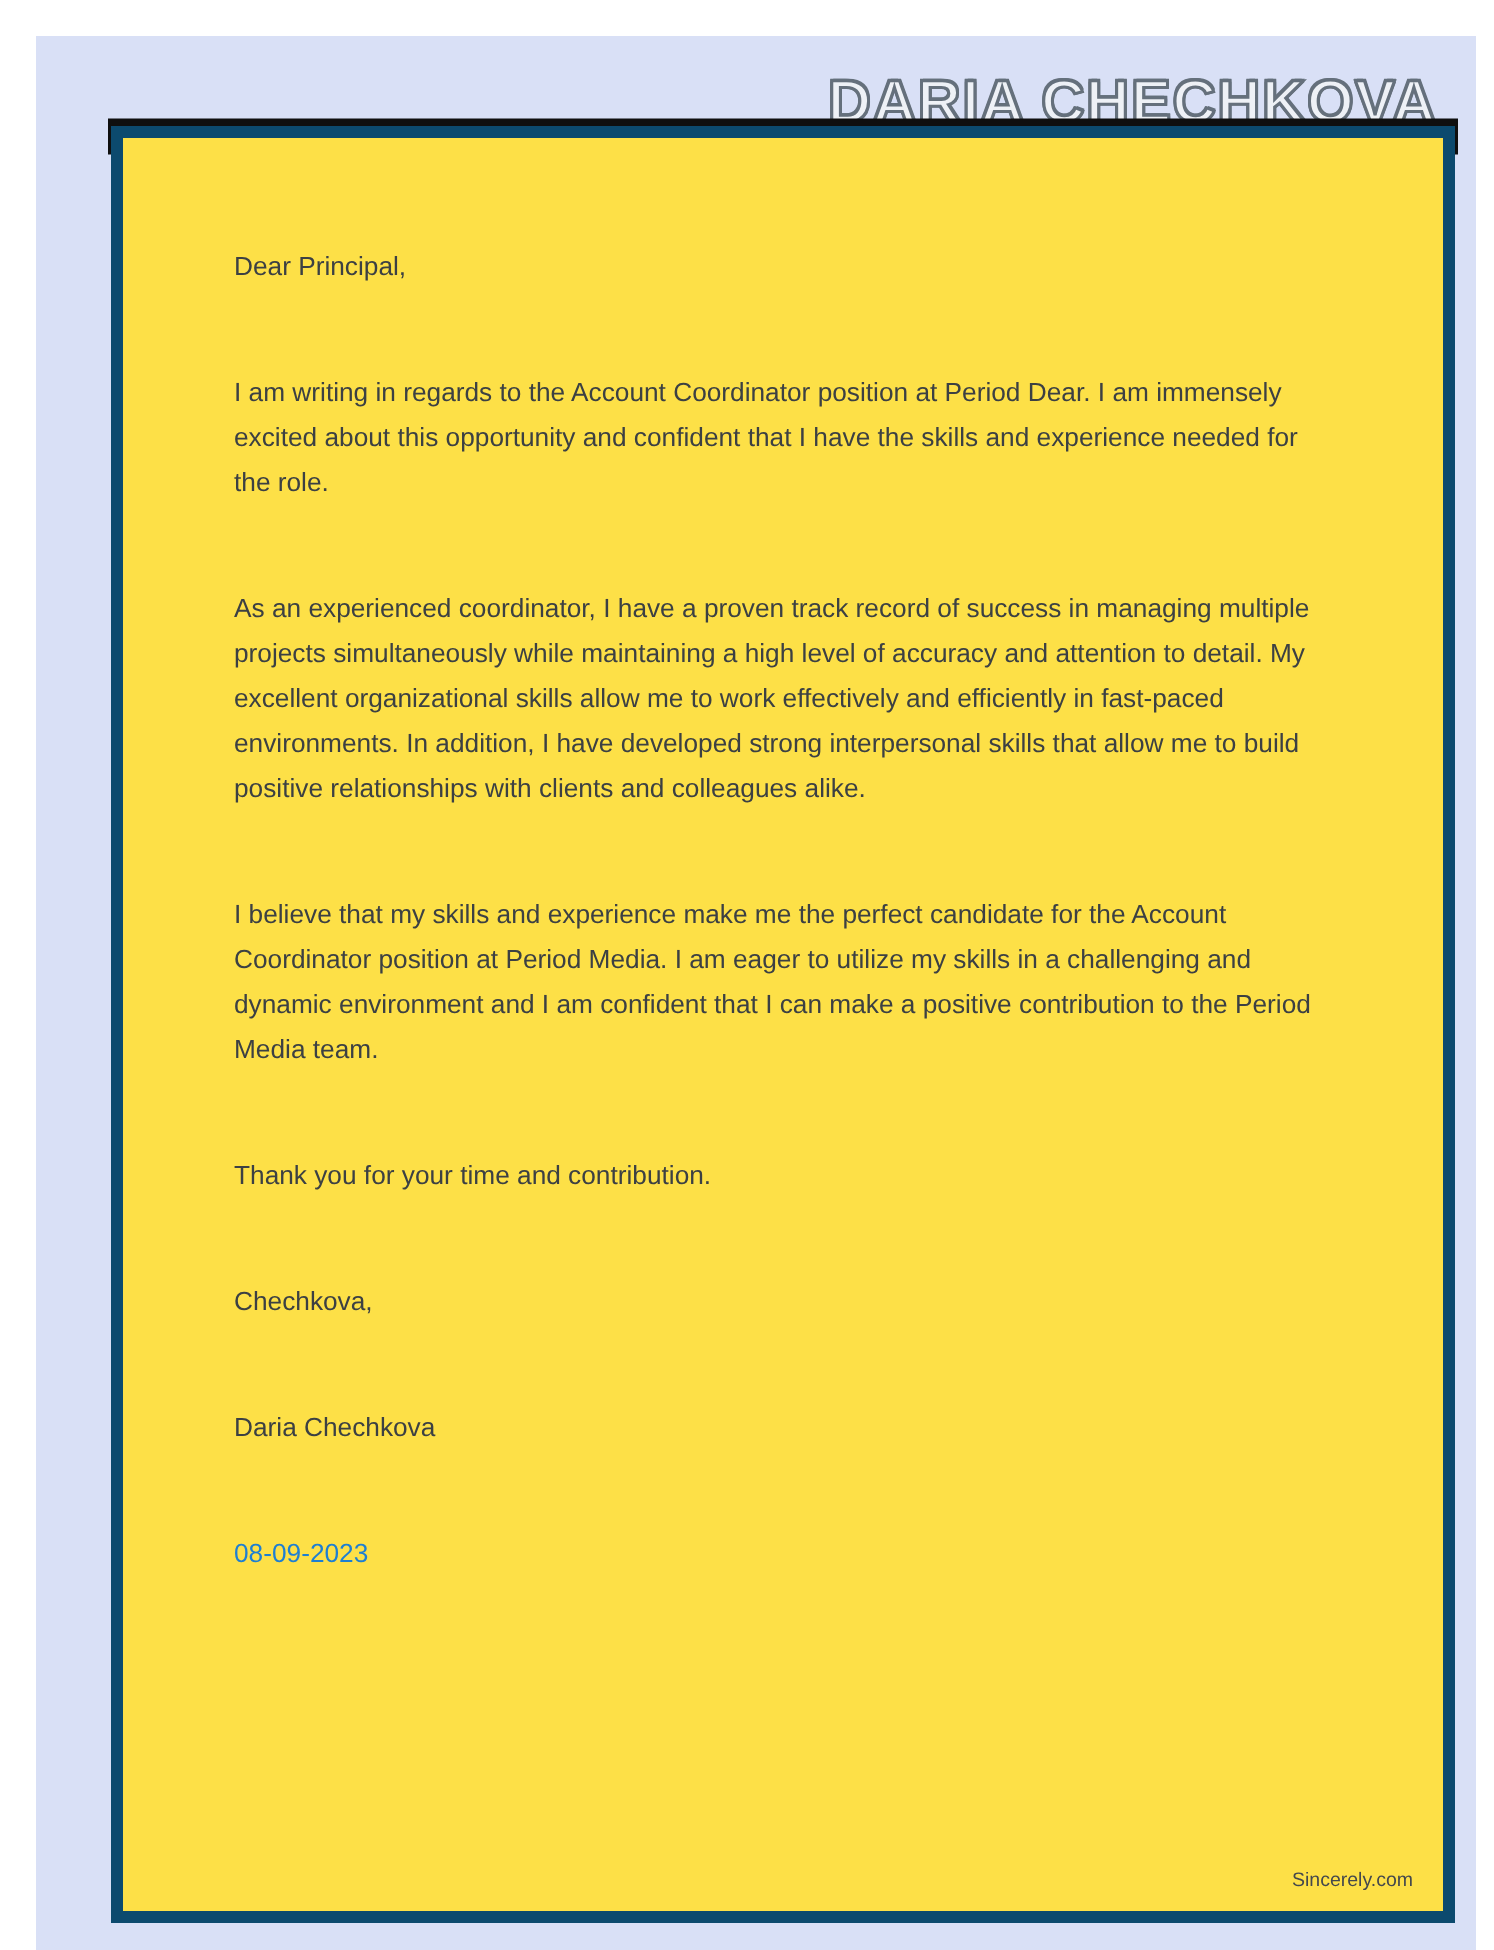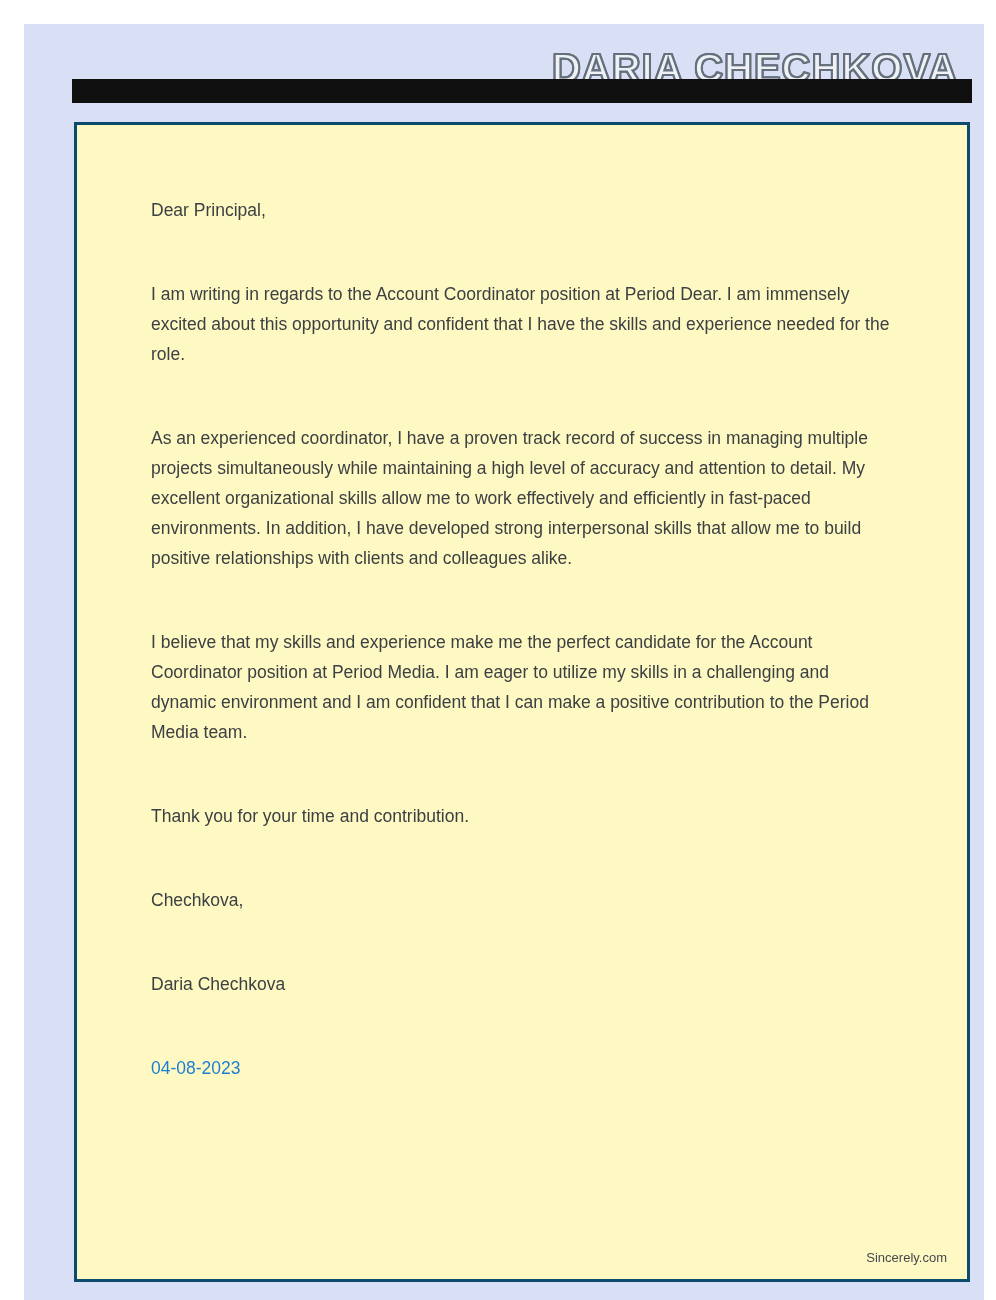--- a/index.html
+++ b/index.html
@@ -36,23 +36,22 @@
     top: 55px;
     height: 6px;
     background: #0f0f0f;
   }
   .page {
     position: absolute;
     left: 50px;
     right: 50px;
     top: 60px;
     bottom: 42px;
-    background: #fef9c3;
-    border: 3px solid #0c4a6e;
-    margin-top: 38px;
+    background: #fde047;
+    border: 8px solid #0c4a6e;
   }
   .letter {
     padding: 46px 52px 20px 50px;
     color: #3c4043;
     font-size: 17.5px;
     line-height: 30px;
   }
   .letter p {
     margin: 0 0 30px 0;
   }
@@ -87,19 +86,19 @@
       <p>As an experienced coordinator, I have a proven track record of success in managing multiple projects simultaneously while maintaining a high level of accuracy and attention to detail. My excellent organizational skills allow me to work effectively and efficiently in fast-paced environments. In addition, I have developed strong interpersonal skills that allow me to build positive relationships with clients and colleagues alike.</p>
 
       <p>I believe that my skills and experience make me the perfect candidate for the Account Coordinator position at Period Media. I am eager to utilize my skills in a challenging and dynamic environment and I am confident that I can make a positive contribution to the Period Media team.</p>
 
       <p>Thank you for your time and contribution.</p>
 
       <p>Chechkova,</p>
 
       <p>Daria Chechkova</p>
 
-      <p class="date">04-08-2023</p>
+      <p class="date">08-09-2023</p>
     </div>
 
     <div class="watermark">Sincerely.com</div>
   </div>
 
 </div>
 
 </body></html>

